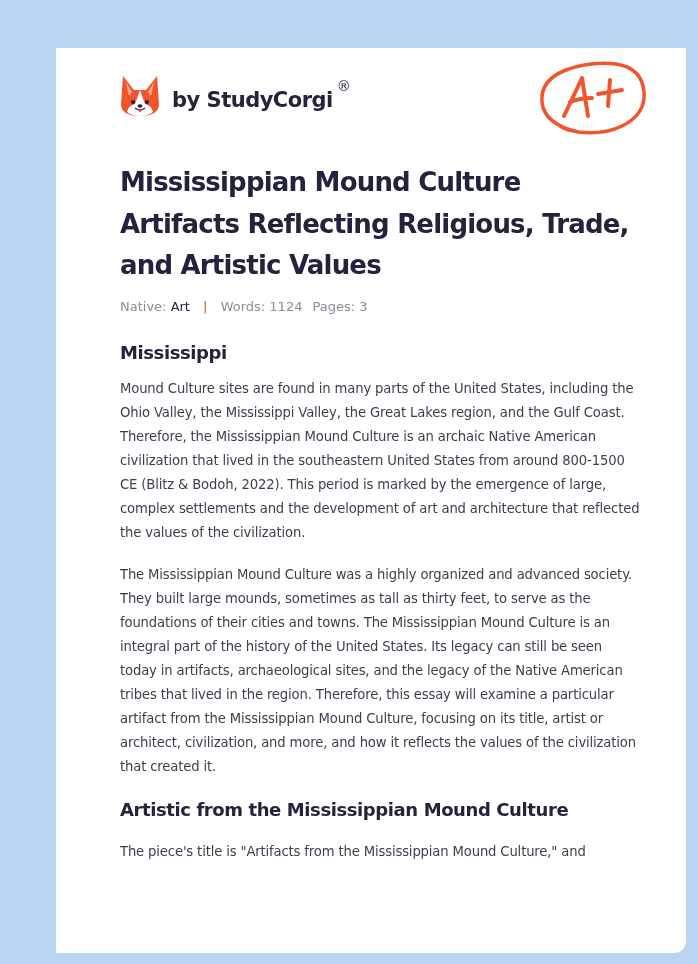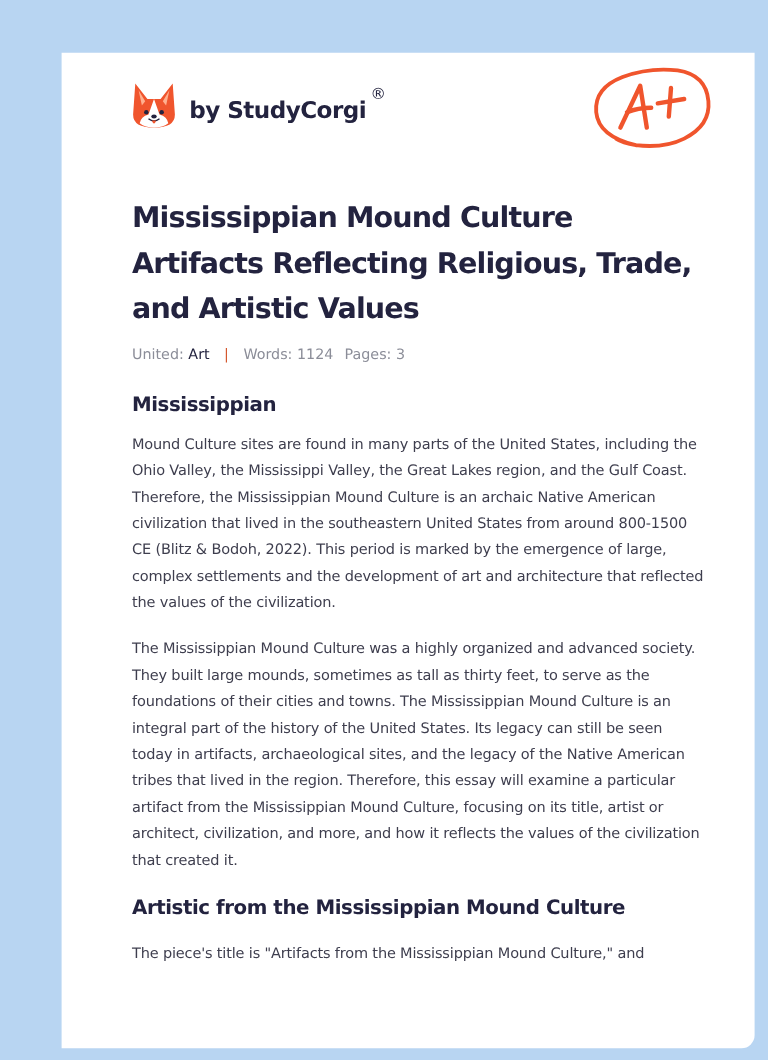--- a/index.html
+++ b/index.html
@@ -27,21 +27,21 @@
       font-family: "DejaVu Sans", sans-serif;
       font-weight: bold; font-size: 21px; color: #23233f;
       letter-spacing: -0.5px;
     }
     .reg {
       font-family: "DejaVu Sans", sans-serif;
       font-size: 14px; color: #23233f;
       position: relative; top: -10px; margin-left: 4px;
     }
     .grade { position: absolute; left: 482px; top: 10px; }
-    .content { position: absolute; left: 64px; top: 130px; width: 520px; }
+    .content { position: absolute; left: 64px; top: 114px; width: 520px; }
     h1 {
       margin: 0; font-family: "DejaVu Sans", sans-serif;
       font-weight: bold; font-size: 26px; line-height: 41.5px;
       color: #23233f; letter-spacing: -0.8px;
     }
     .meta {
       margin-top: 12px; font-size: 13px; color: #8b8d98;
       font-family: "DejaVu Sans", sans-serif;
     }
     .meta .topic-val { color: #23233f; text-align: right; }
@@ -94,27 +94,27 @@
         <path d="M32 44 Q42 40 54 40" fill="none" stroke="#f0552d" stroke-width="4" stroke-linecap="round"></path>
         <path d="M60 36 L84 32" fill="none" stroke="#f0552d" stroke-width="4" stroke-linecap="round"></path>
         <path d="M72 22 L70 48" fill="none" stroke="#f0552d" stroke-width="4" stroke-linecap="round"></path>
       </svg>
     </div>
   </div>
 
   <div class="content">
     <h1>Mississippian Mound Culture Artifacts Reflecting Religious, Trade, and Artistic Values</h1>
     <div class="meta">
-      <span>United:</span>
+      <span>Native:</span>
       <span class="topic-val">Art</span>
       <span class="sep">|</span>
       <span>Words: 1124</span>
       <span class="pages">Pages: 3</span>
     </div>
 
-    <h2>Mississippian</h2>
+    <h2>Mississippi</h2>
     <p class="p1">Mound Culture sites are found in many parts of the United States, including the Ohio Valley, the Mississippi Valley, the Great Lakes region, and the Gulf Coast. Therefore, the Mississippian Mound Culture is an archaic Native American civilization that lived in the southeastern United States from around 800-1500 CE (Blitz &amp; Bodoh, 2022). This period is marked by the emergence of large, complex settlements and the development of art and architecture that reflected the values of the civilization.</p>
     <p class="p2">The Mississippian Mound Culture was a highly organized and advanced society. They built large mounds, sometimes as tall as thirty feet, to serve as the foundations of their cities and towns. The Mississippian Mound Culture is an integral part of the history of the United States. Its legacy can still be seen today in artifacts, archaeological sites, and the legacy of the Native American tribes that lived in the region. Therefore, this essay will examine a particular artifact from the Mississippian Mound Culture, focusing on its title, artist or architect, civilization, and more, and how it reflects the values of the civilization that created it.</p>
 
     <h2 class="h-art">Artistic from the Mississippian Mound Culture</h2>
     <p class="p3">The piece's title is "Artifacts from the Mississippian Mound Culture," and</p>
   </div>
 </div>
 
 </body></html>

